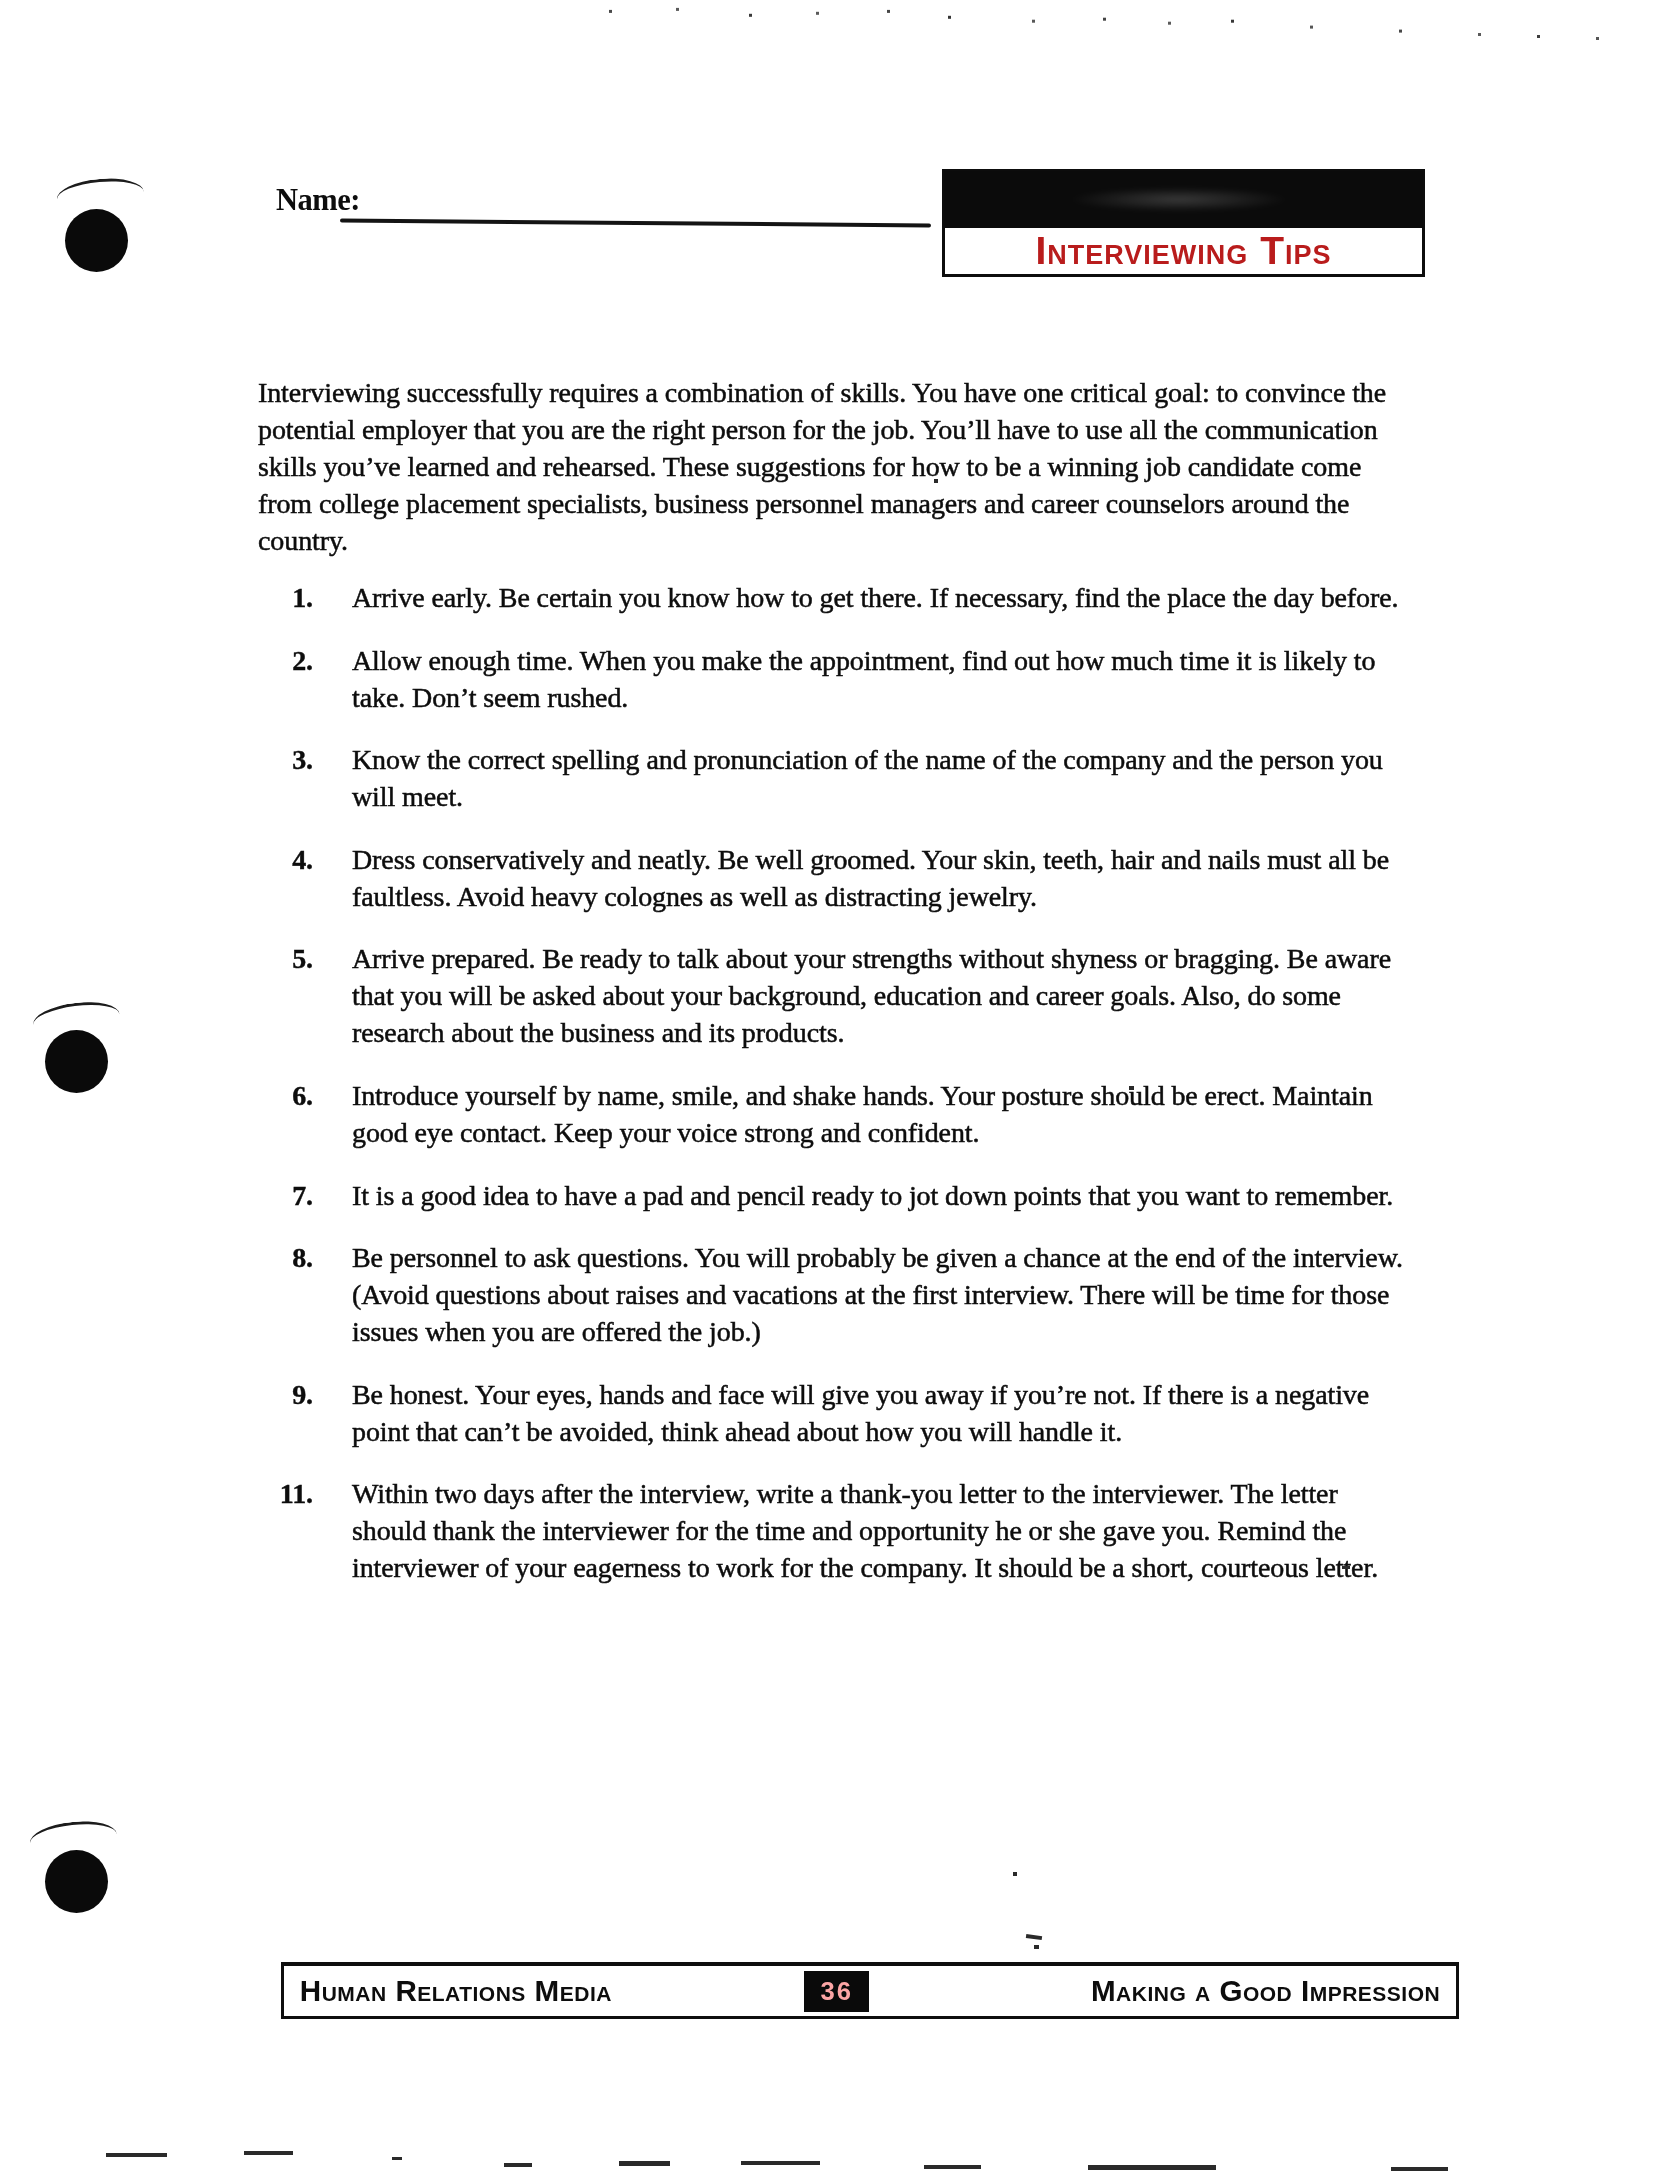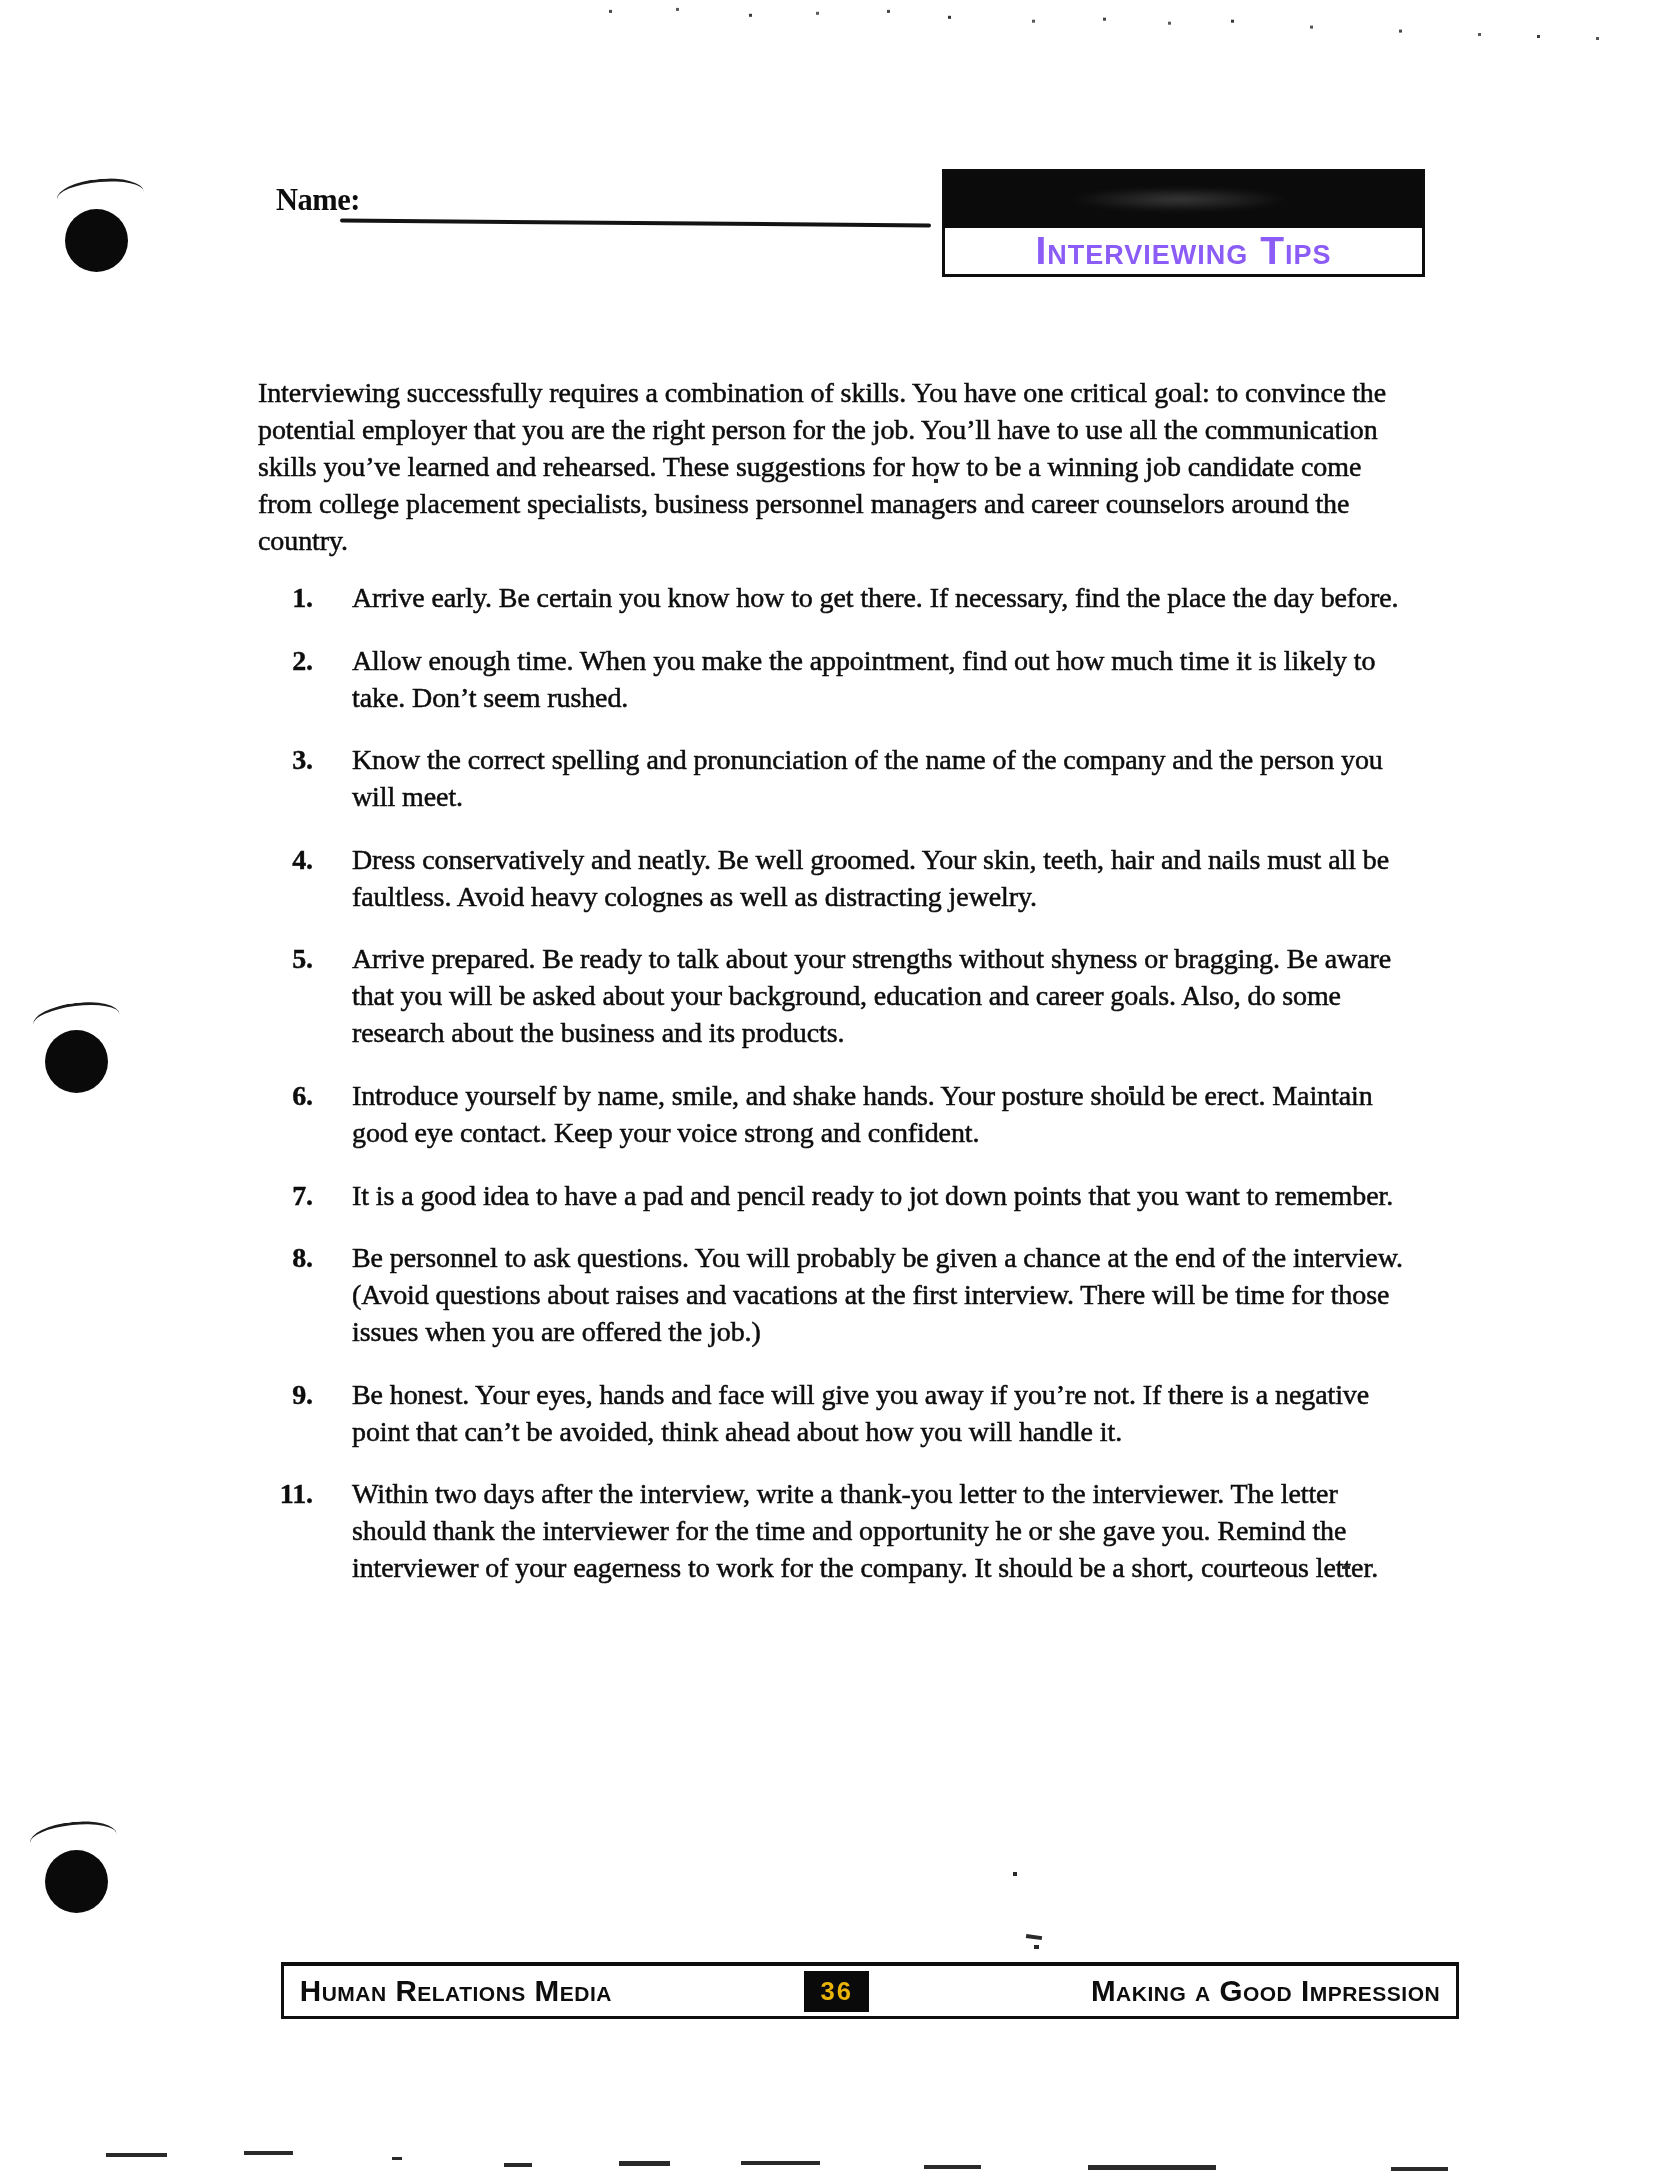--- a/index.html
+++ b/index.html
@@ -14,36 +14,36 @@
   .name-label{position:absolute;left:276px;top:183px;font-size:30.5px;font-weight:bold;letter-spacing:-0.5px;}
   .name-line{position:absolute;left:340px;top:221px;width:591px;height:3.9px;background:#141414;transform:rotate(0.5deg);border-radius:2px;}
   
   .header-box{position:absolute;left:942px;top:169px;width:483px;height:108px;border:3px solid #0d0d0d;box-sizing:border-box;background:#ffffff;}
   .header-bar{position:absolute;left:-1px;top:-1px;width:479px;height:57px;background:#0b0b0b;}
   .header-bar::after{content:"";position:absolute;left:26%;top:28%;width:46%;height:44%;
     background:radial-gradient(ellipse, rgba(160,160,160,0.55), rgba(160,160,160,0) 70%);
     filter:blur(2px);opacity:0.55;}
   .header-title{position:absolute;left:0;right:0;top:55px;bottom:0;display:flex;align-items:center;justify-content:center;
     font-family:"Liberation Sans", sans-serif;font-weight:bold;font-variant:small-caps;
-    font-size:39px;letter-spacing:1px;color:#8b5cf6;}
+    font-size:39px;letter-spacing:1px;color:#b91c1c;}
   
   .bodytext{font-size:28px;line-height:37px;letter-spacing:-0.1px;-webkit-text-stroke:0.5px #0d0d0d;}
   .intro{position:absolute;left:258px;top:374px;width:1143px;margin:0;}
   .tips{position:absolute;left:258px;top:579px;width:1148px;}
   .tip{display:flex;margin-bottom:25.6px;}
   .tip-num{flex:none;width:55px;text-align:right;font-weight:bold;-webkit-text-stroke:0.4px #0d0d0d;}
   .tip-text{margin-left:39px;}
   
   .footer{position:absolute;left:251px;top:1962px;width:1178px;height:57px;box-sizing:border-box;
     border:3px solid #0e0e0e;border-top-width:4.9px;display:flex;align-items:center;justify-content:space-between;
     padding:0 15.8px;background:#fff;
     font-family:"Liberation Sans", sans-serif;font-weight:bold;font-variant:small-caps;
     font-size:29.6px;letter-spacing:0.5px;color:#0d0d0d;margin-left:30px;}
   .page-box{position:relative;left:-14.8px;width:65px;height:41px;background:#0a0a0a;display:flex;align-items:center;justify-content:center;}
-  .page-box span{color:#eab308;font-size:25.6px;font-variant:normal;letter-spacing:2px;font-family:"Liberation Sans",sans-serif;}
+  .page-box span{color:#fca5a5;font-size:25.6px;font-variant:normal;letter-spacing:2px;font-family:"Liberation Sans",sans-serif;}
   
   .speck{position:absolute;background:#2a2a2a;}
   .dots-top{position:absolute;left:0;top:0;width:3px;height:3px;background:transparent;
     box-shadow:609px 9.9px 0 #4a4a4a,676px 7.9px 0 #5a5a5a,749px 13.8px 0 #3a3a3a,816px 11.8px 0 #5a5a5a,
       887px 9.9px 0 #474747,948px 15.8px 0 #343434,1032px 19.7px 0 #585858,1103px 17.7px 0 #454545,
       1168px 21.7px 0 #5a5a5a,1231px 19.7px 0 #383838,1310px 25.6px 0 #555,1399px 29.6px 0 #484848,
       1478px 33px 0 #5a5a5a,1537px 35px 0 #3d3d3d,1596px 37px 0 #555;}
 </style>
 </head>
 <body>

